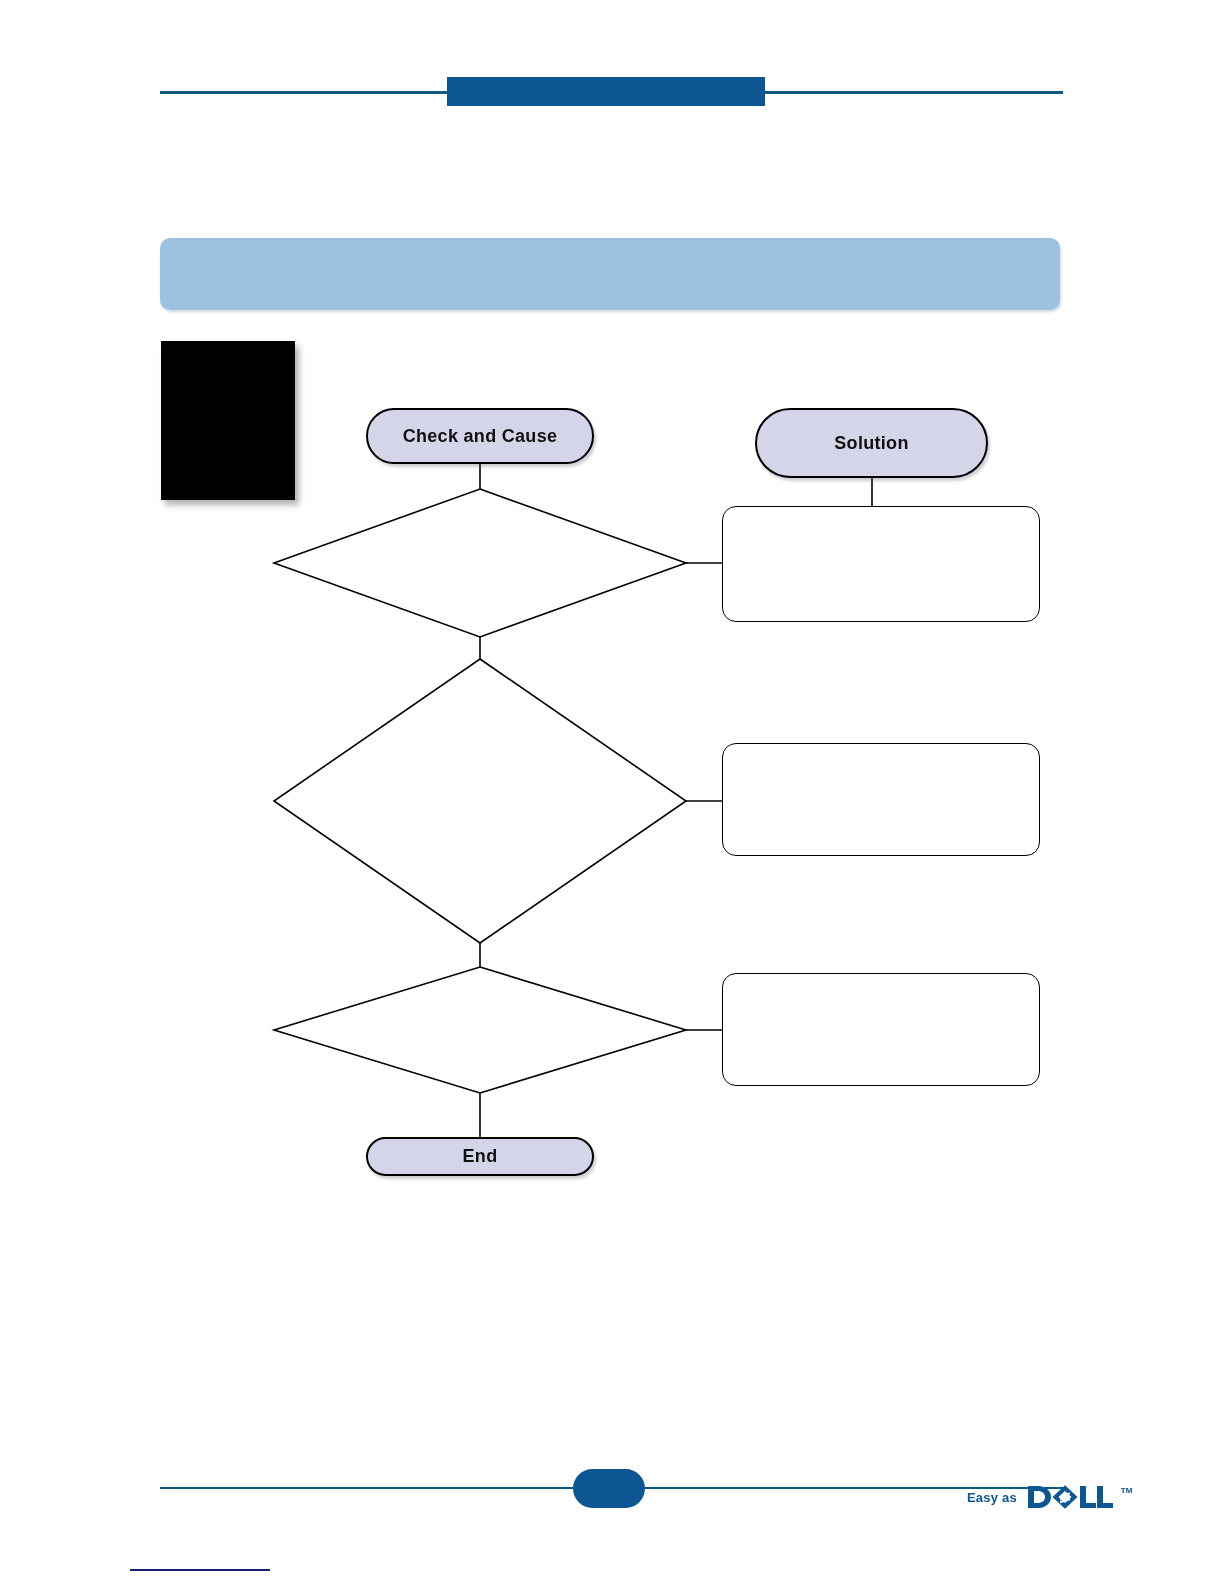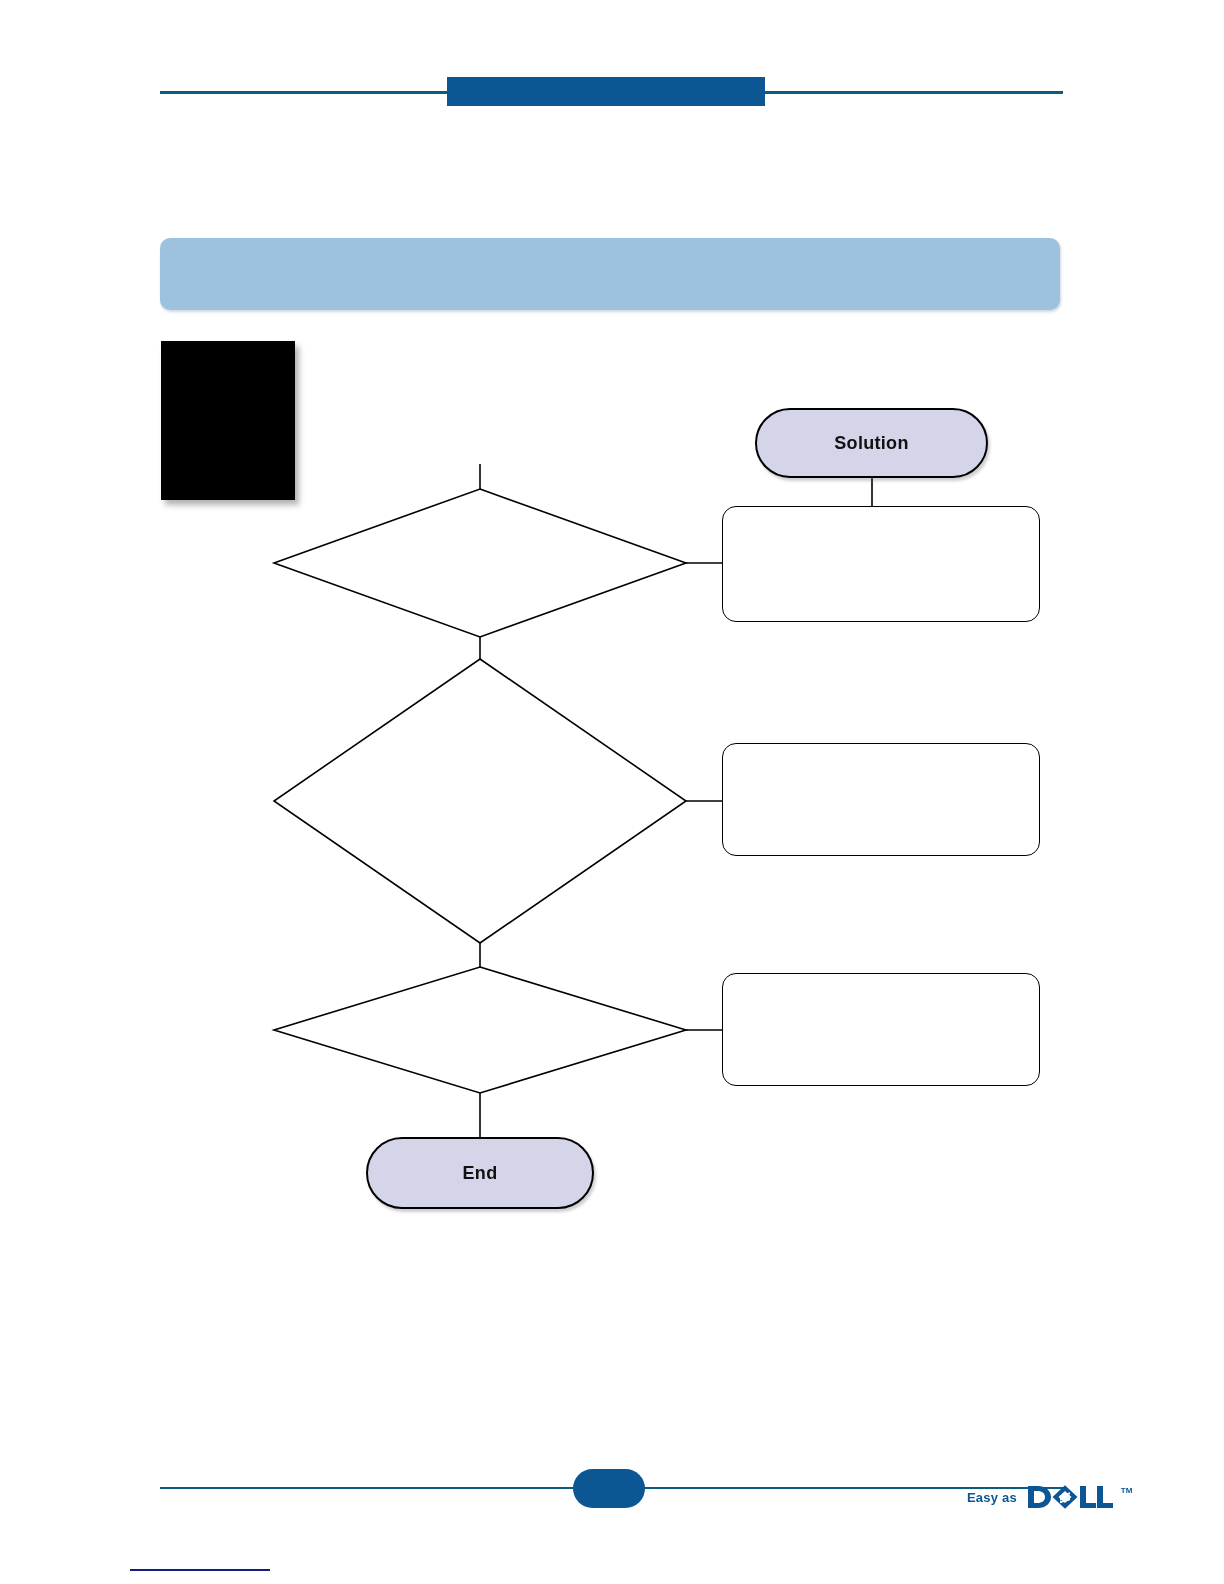--- a/index.html
+++ b/index.html
@@ -113,21 +113,21 @@
     box-sizing: border-box;
   }
   .pill span {
     font-size: 18px;
     font-weight: bold;
     color: #111111;
     letter-spacing: 0.3px;
   }
   .pill-check { left: 366px; top: 408px; width: 228px; height: 56px; }
   .pill-solution { left: 755px; top: 408px; width: 233px; height: 70px; }
-  .pill-end { left: 366px; top: 1137px; width: 228px; height: 72px; }
+  .pill-end { left: 366px; top: 1137px; width: 228px; height: 39px; }
 
   .solbox {
     position: absolute;
     border: 1.6px solid #000000;
     border-radius: 14px;
     background: #ffffff;
     box-sizing: border-box;
     padding: 10px 16px;
     font-size: 14px;
     color: #111111;
@@ -250,20 +250,23 @@
         <polygon points="480,967 686,1030 480,1093 274,1030" fill="#ffffff"></polygon>
 
         <line x1="686" y1="1030" x2="722" y2="1030"></line>
 
         <line x1="480" y1="1093" x2="480" y2="1137"></line>
 
       </g>
     </svg>
   </div>
 
+  <div class="pill pill-check">
+    <span>Check and Cause</span>
+  </div>
 
   <div class="pill pill-solution">
     <span>Solution</span>
   </div>
 
   <div class="pill pill-end">
     <span>End</span>
   </div>
 
   <div class="solbox solbox-1">

